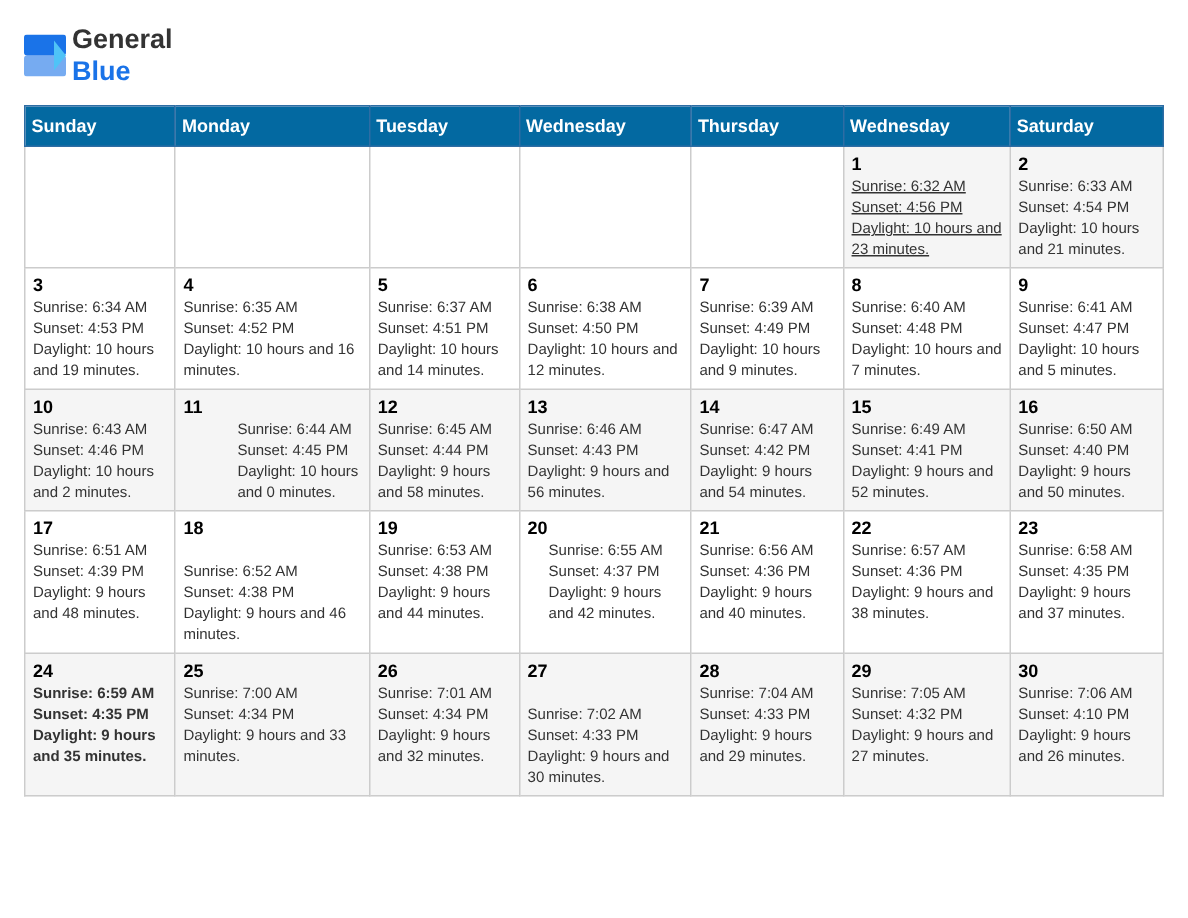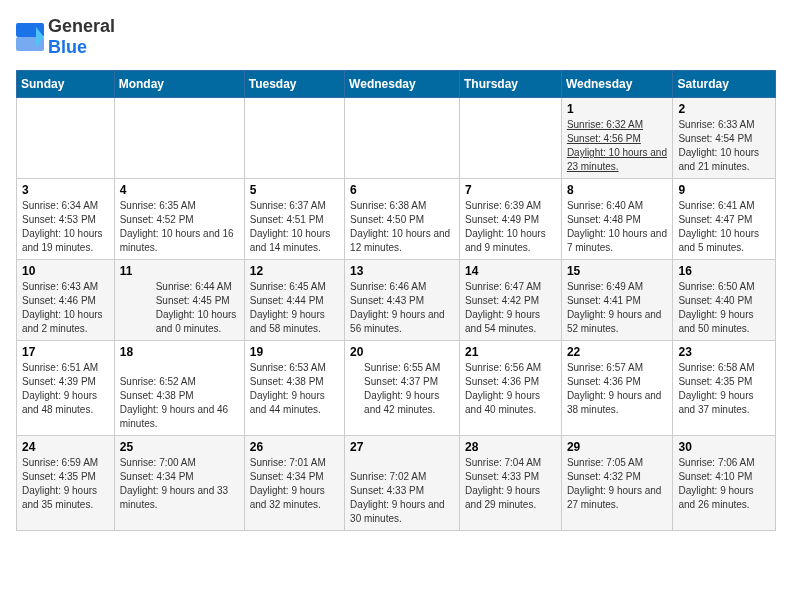--- a/index.html
+++ b/index.html
@@ -258,21 +258,21 @@
         <td>
           <div class="day-number">23</div>
           <div class="day-info" style="white-space: pre-line;">Sunrise: 6:58 AM
 Sunset: 4:35 PM
 Daylight: 9 hours and 37 minutes.</div>
         </td>
       </tr>
       <tr>
         <td>
           <div class="day-number">24</div>
-          <div class="day-info" style="white-space: pre-line;">Sunrise: 6:59 AM
+          <div class="day-info" style="white-space: pre-line; font-weight: bold;">Sunrise: 6:59 AM
 Sunset: 4:35 PM
 Daylight: 9 hours and 35 minutes.</div>
         </td>
         <td>
           <div class="day-number">25</div>
           <div class="day-info" style="white-space: pre-line;">Sunrise: 7:00 AM
 Sunset: 4:34 PM
 Daylight: 9 hours and 33 minutes.</div>
         </td>
         <td>

